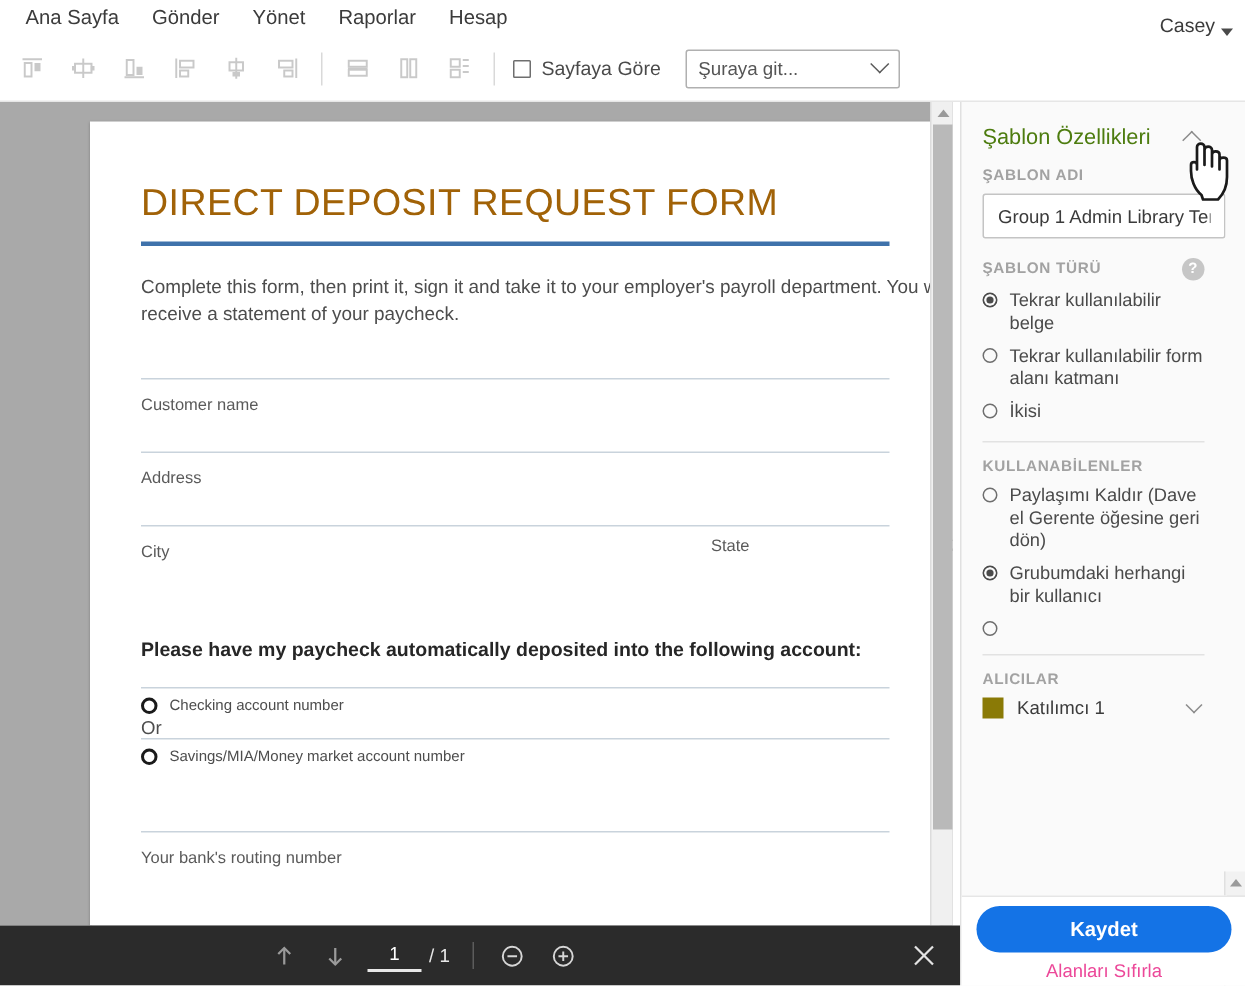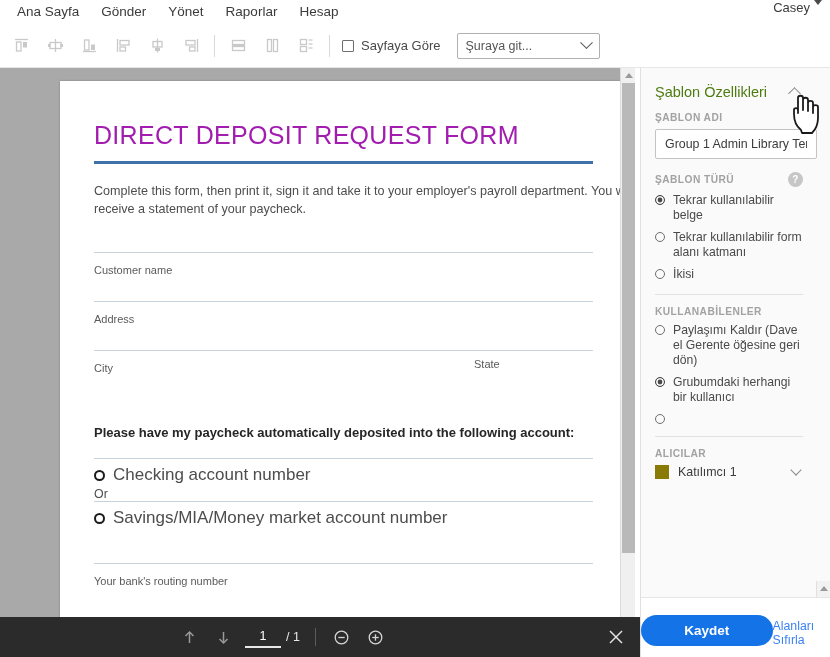--- a/index.html
+++ b/index.html
@@ -39,21 +39,21 @@
     line-height: 24px;
     white-space: nowrap;
     cursor: pointer;
   }
   .menubar-right {
     position: absolute;
     right: 8px;
     top: 0;
     height: 24px;
     display: flex;
-    align-items: flex-start;
+    align-items: flex-end;
   }
   .account-label {
     font-size: 13px;
     color: #3b3b3b;
     margin-right: 4px;
   }
   .caret-down {
     width: 0; height: 0;
     border-left: 4px solid transparent;
     border-right: 4px solid transparent;
@@ -147,21 +147,21 @@
     left: 60px;
     width: 567px;
     min-height: 620px;
     background: #ffffff;
     box-shadow: 0 0 2px rgba(0,0,0,0.25);
     padding: 40px 34px 20px 34px;
   }
   .doc-title {
     font-size: 25px;
     letter-spacing: 0.3px;
-    color: #a21caf;
+    color: #a16207;
     font-weight: 400;
     margin: 0 0 11px 0;
     white-space: nowrap;
   }
   .doc-rule {
     height: 3px;
     background: #3f72ab;
     margin-bottom: 18px;
     width: 100%;
   }
@@ -208,21 +208,21 @@
     align-items: center;
   }
   .doc-radio {
     width: 11px; height: 11px;
     border: 2.3px solid #1a1a1a;
     border-radius: 50%;
     margin-right: 8px;
     flex: none;
   }
   .acct-text {
-    font-size: 17px;
+    font-size: 10px;
     color: #4d4d4d;
   }
   .or-text {
     font-size: 12.4px;
     color: #4d4d4d;
     margin-top: 2px;
   }
   .routing-row {
     border-top: 1px solid #c9d3dc;
     margin-top: 28px;
@@ -463,39 +463,40 @@
 
   
   .rp-footer {
     position: absolute;
     bottom: 0; left: 0;
     width: 190px;
     height: 60px;
     background: #ffffff;
     border-top: 1px solid #e6e6e6;
     display: flex;
+    flex-direction: column;
     align-items: center;
     padding-top: 6px;
   }
   .save-btn {
     width: 170px;
     height: 31px;
     background: #1473e6;
     color: #fff;
     border: none;
     border-radius: 16px;
     font-size: 13.5px;
     font-weight: bold;
     cursor: pointer;
     font-family: "Liberation Sans", sans-serif;
   }
   .reset-link {
     margin-top: 5px;
     font-size: 12.3px;
-    color: #3b82f6;
+    color: #ec4899;
     cursor: pointer;
   }
 
   
   .bottombar {
     position: absolute;
     bottom: 0; left: 0;
     width: 640px;
     height: 40px;
     background: #2b2b2b;

